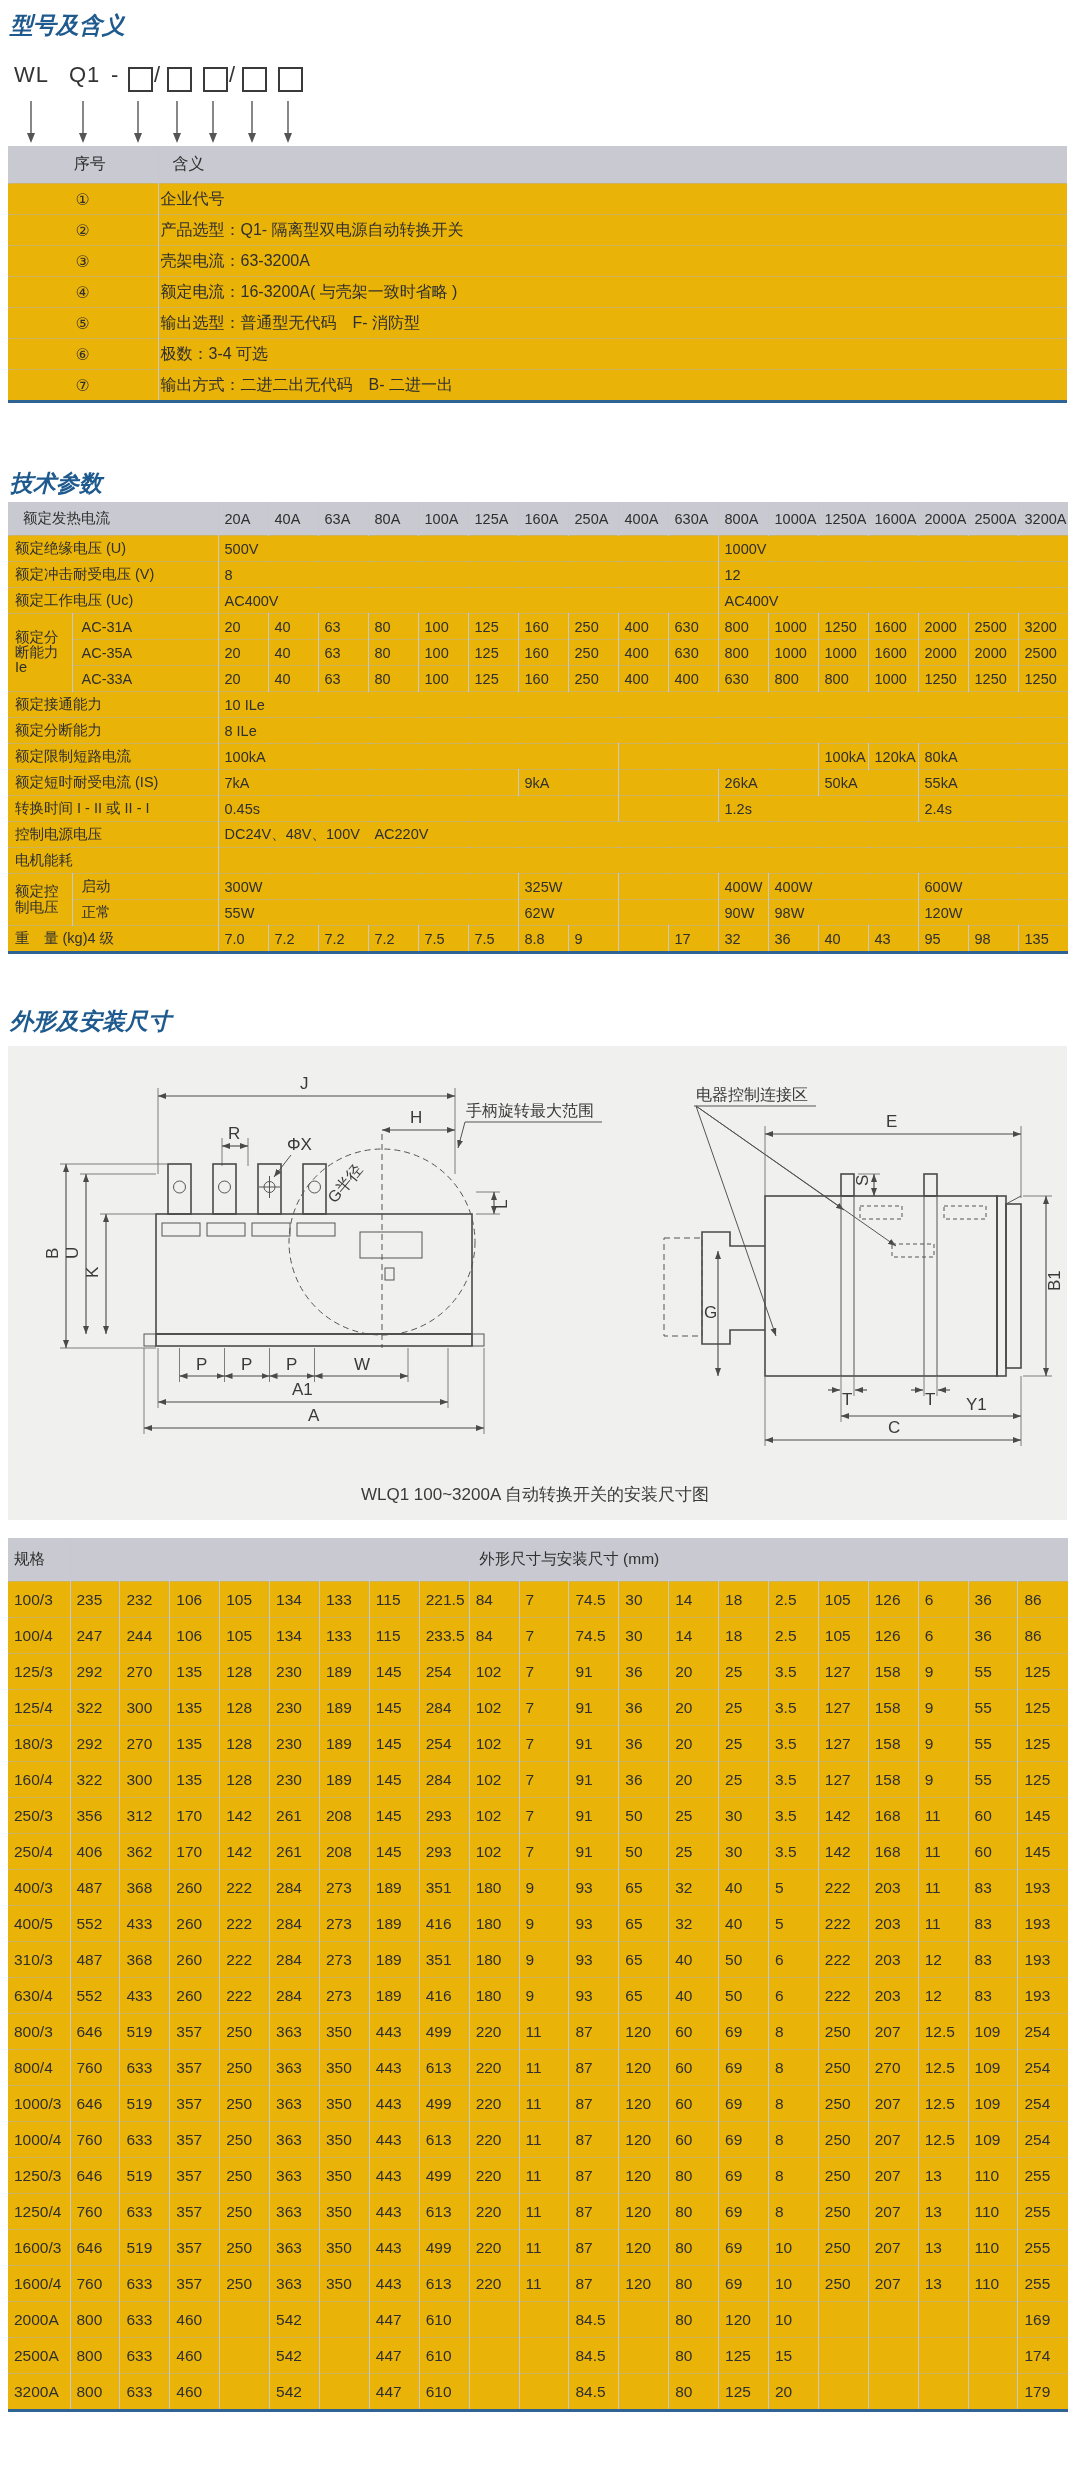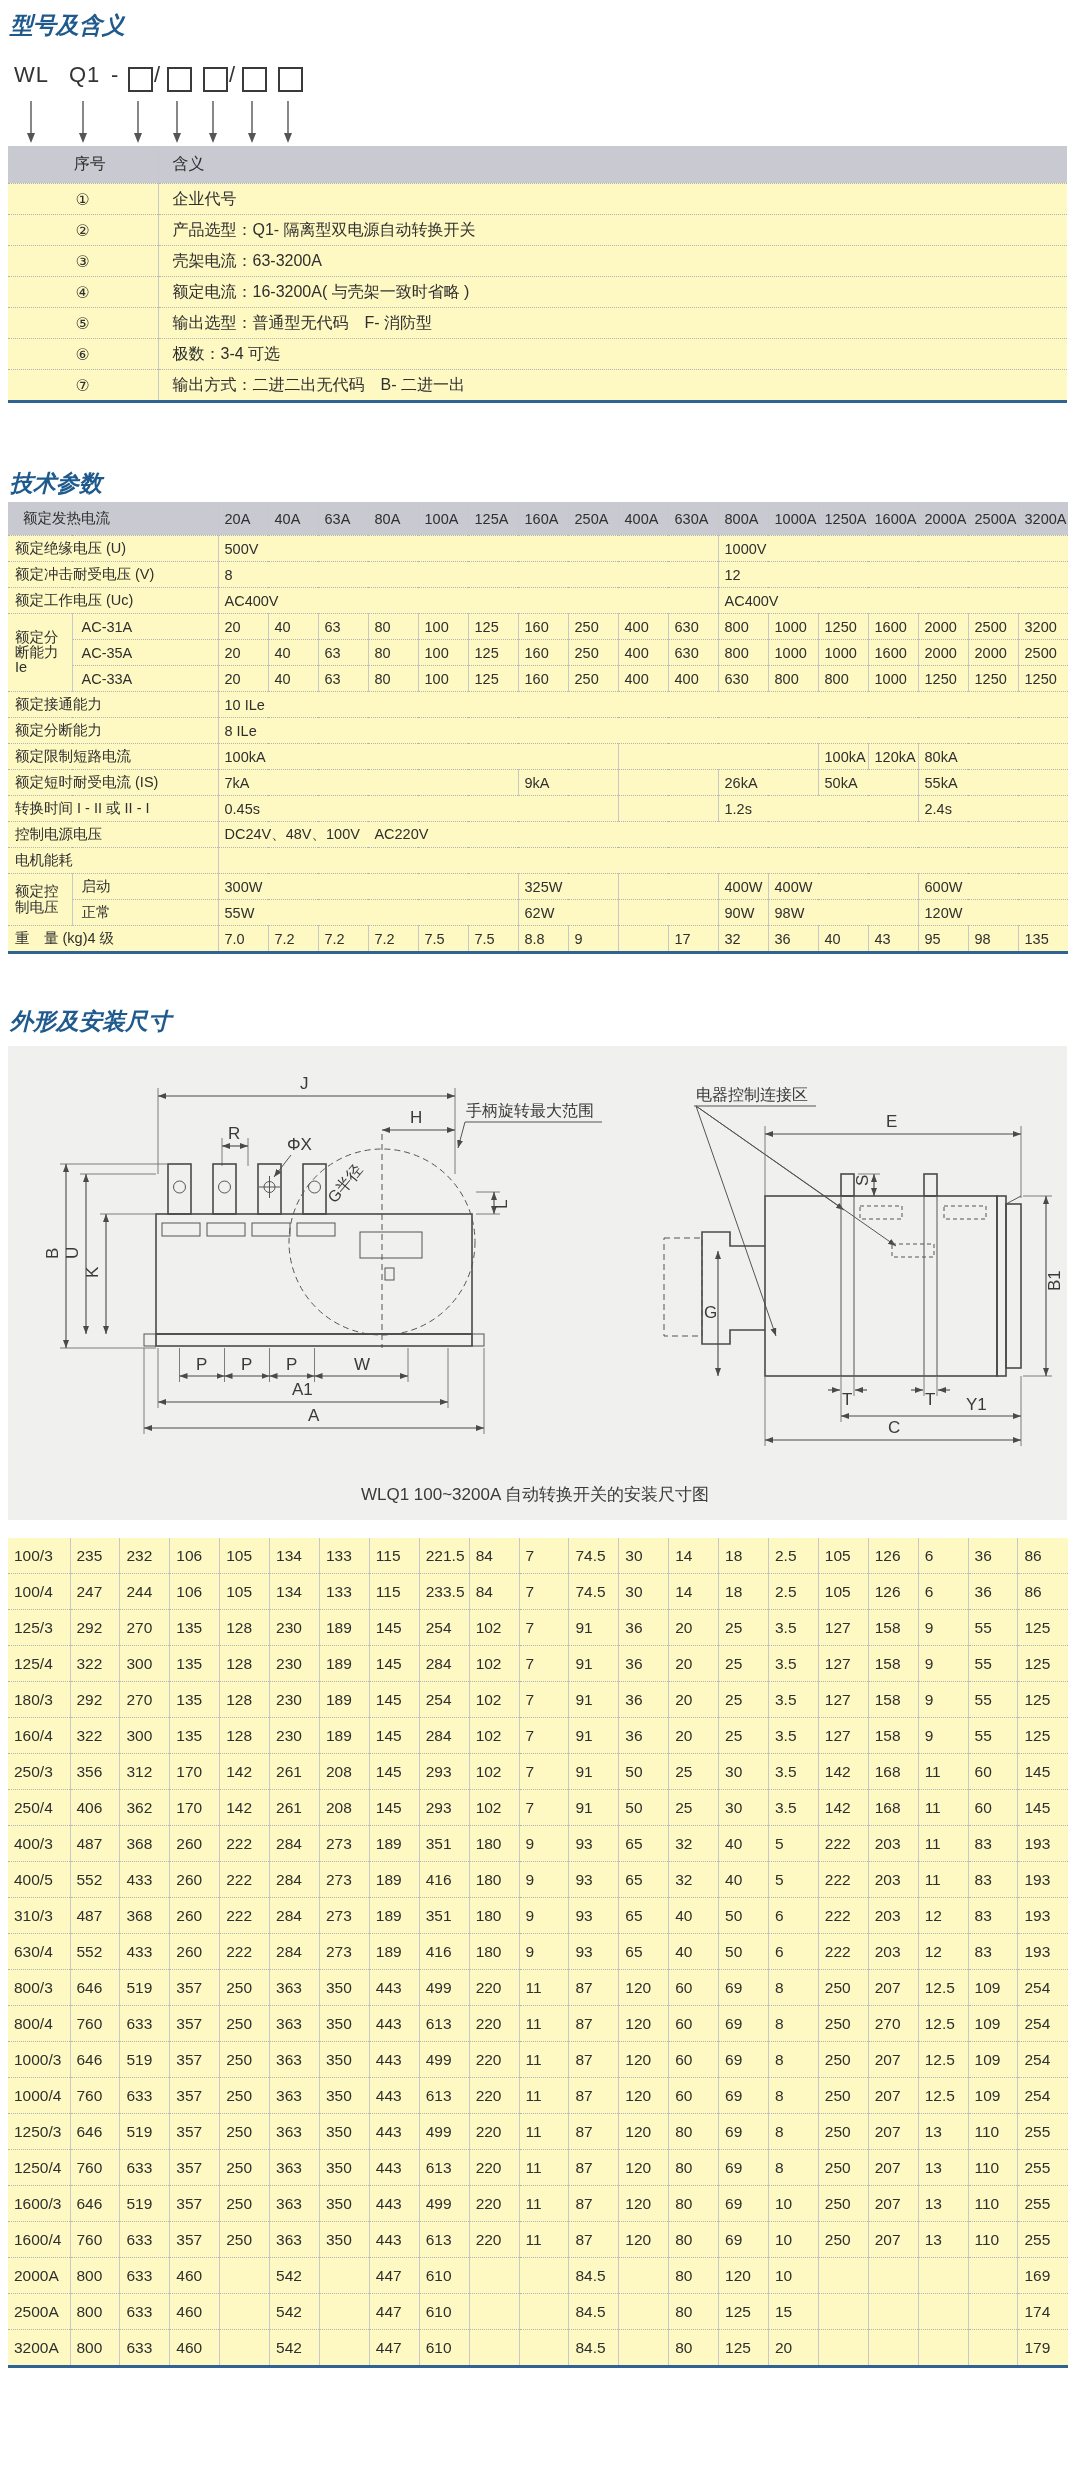--- a/index.html
+++ b/index.html
@@ -7,33 +7,33 @@
        font-family:"Liberation Sans","DejaVu Sans",sans-serif;color:#2f2f2f;}
   .sec-title{position:absolute;left:10px;font-size:23px;font-weight:bold;color:#1e5a8d;margin:0;font-style:italic;}
   
   #model-diagram{position:absolute;top:62px;left:14px;width:320px;height:118px;}
   #model-diagram .tok{position:absolute;top:0;font-size:22px;color:#333;letter-spacing:1px;}
   #model-diagram .mbox{position:absolute;top:5px;width:21px;height:21px;border:2.5px solid #3a3a3a;}
   #model-diagram .arrows{position:absolute;top:37px;left:0;}
   #model-diagram .cnum{position:absolute;top:86px;font-size:21px;color:#333;transform:translateX(-50%);}
   
   table.tbl{border-collapse:collapse;table-layout:fixed;position:absolute;
-            border-bottom:3px solid #2f6394;background:#fef9c3;}
+            border-bottom:3px solid #2f6394;background:#eab308;}
   table.tbl th,table.tbl td{font-weight:normal;text-align:left;overflow:hidden;
             white-space:nowrap;padding:0 0 0 6px;}
   table.tbl th{background:#c9c9d1;}
   table.tbl tr+tr td{border-top:1px dotted #b3b3b3;}
   
   .tbl1{top:146px;left:8px;width:1059px;font-size:16px;}
   .tbl1 th{height:37px;}
   .tbl1 td{height:30px;}
   .tbl1 th:first-child{text-align:center;padding-left:0;}
   .tbl1 td.n{text-align:center;padding-left:0;}
   .tbl1 td+td,.tbl1 th+th{border-left:1px solid #c8c8c8;}
-  .tbl1 td.d{padding-left:14px;}
+  .tbl1 td.d{padding-left:2px;}
   .tbl1 th.h{padding-left:14px;}
   
   .tbl2{top:502px;left:8px;width:1060px;font-size:14.5px;}
   .tbl2 th{height:33px;}
   .tbl2 td{height:25px;}
   .tbl2 th+th,.tbl2 td+td{border-left:1px solid #c8c8c8;}
   .tbl2 td.s{border-left:1px solid #c8c8c8;padding-left:9px;}
   .tbl2 td.l{white-space:normal;line-height:1.05;padding-left:7px;}
   .tbl2 th.h:first-child{padding-left:15px;}
   
@@ -498,20 +498,24 @@
   <text class="cap" x="527" y="454" text-anchor="middle">WLQ1 100~3200A 自动转换开关的安装尺寸图</text>
 </svg>
 </div>
 
 <table class="tbl tbl3">
   <colgroup>
       <col style="width:62px">
     </colgroup>
   <tbody>
       <tr>
+        <th class="h">规格</th>
+        <th colspan="20" class="hc">外形尺寸与安装尺寸 (mm)</th>
+      </tr>
+      <tr>
         <td class="d">100/3</td>
         <td class="d">235</td>
         <td class="d">232</td>
         <td class="d">106</td>
         <td class="d">105</td>
         <td class="d">134</td>
         <td class="d">133</td>
         <td class="d">115</td>
         <td class="d">221.5</td>
         <td class="d">84</td>

